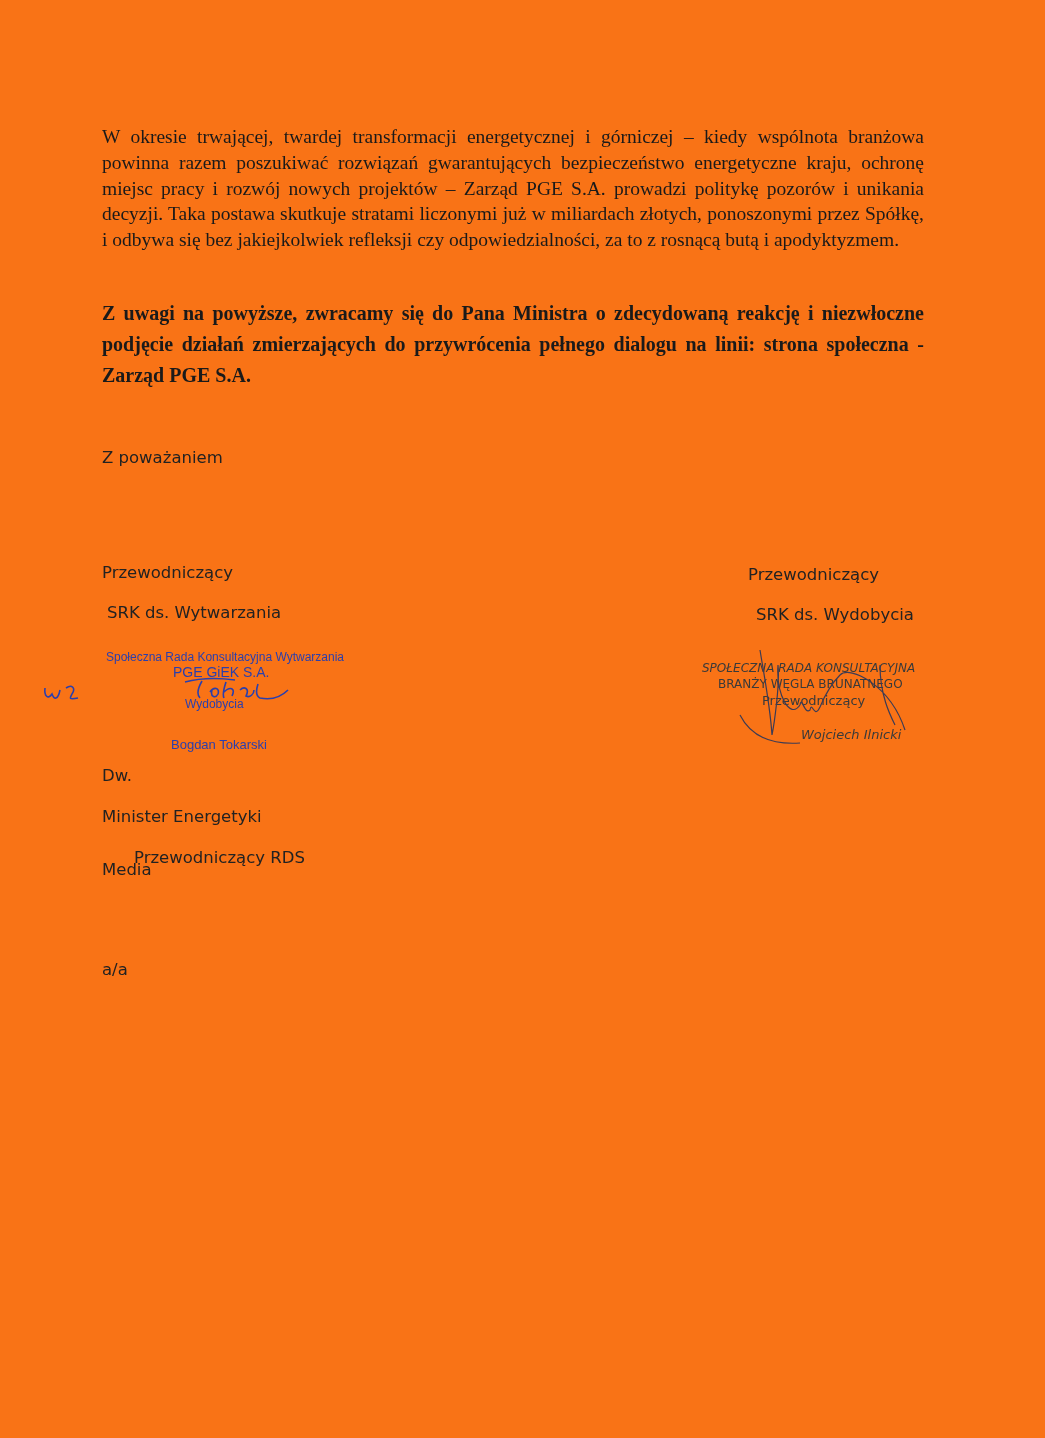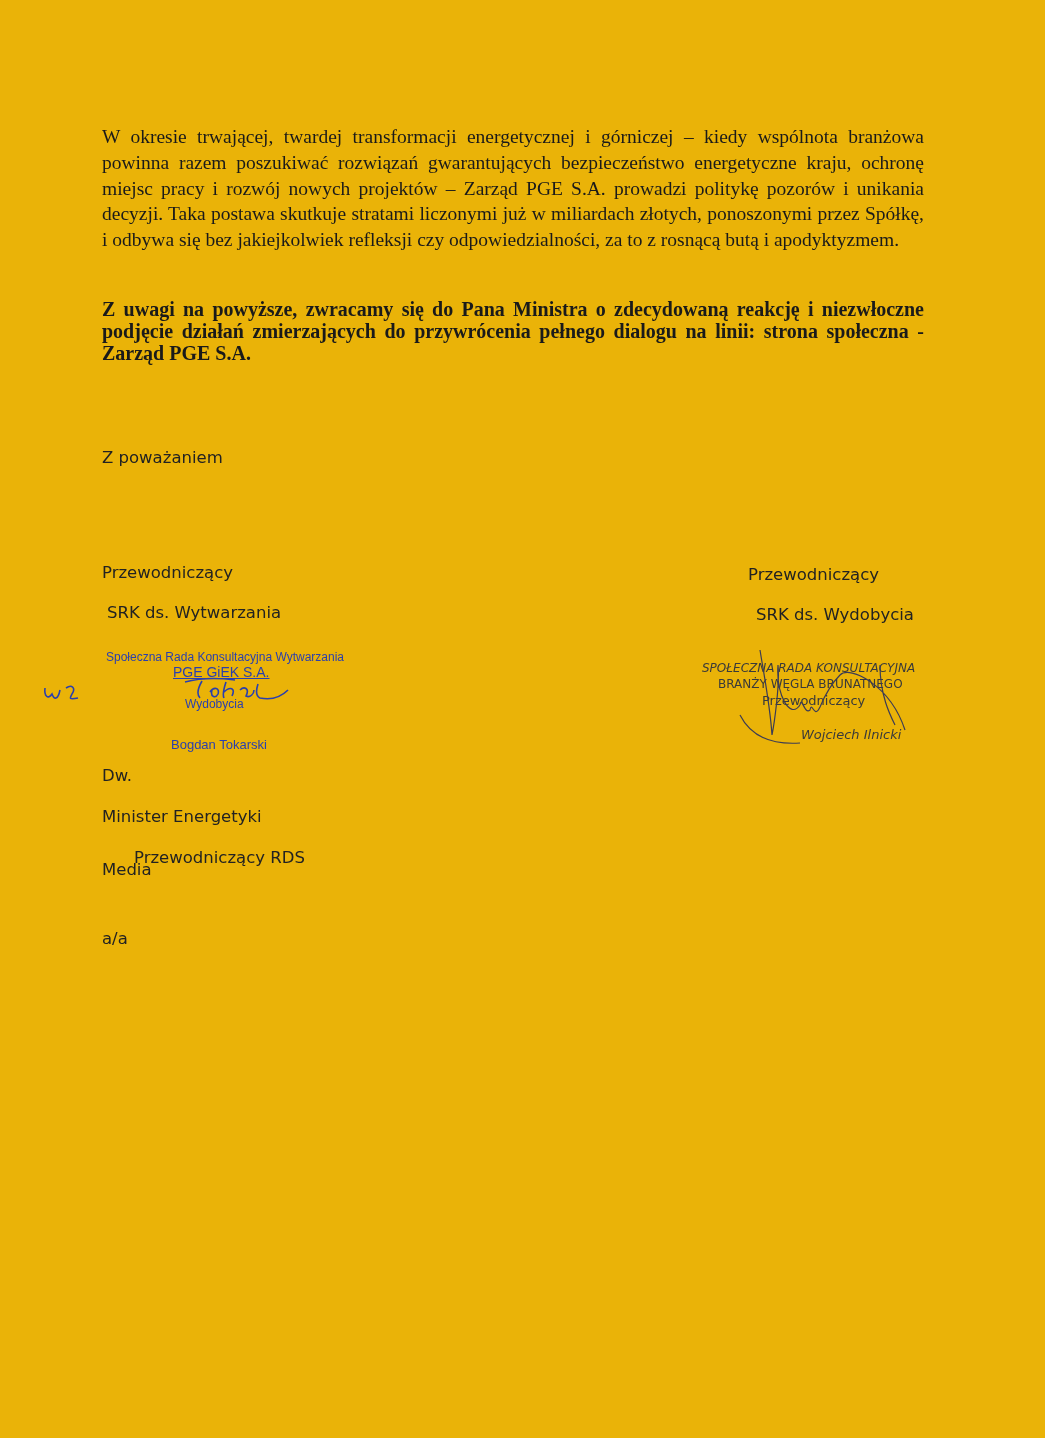--- a/index.html
+++ b/index.html
@@ -1,23 +1,23 @@
 <!DOCTYPE html>
 <html><head>
 <meta charset="utf-8">
 <style>
   html, body { margin:0; padding:0; background:#ffffff; }
   body { width:1045px; height:1438px; position:relative; overflow:hidden; color:#1a1a1a; }
-  .page { position:absolute; left:0; top:0; width:1045px; height:1438px; background:#eab308; }
+  .page { position:absolute; left:0; top:0; width:1045px; height:1438px; background:#f97316; }
   .serif { font-family: "Liberation Serif", "DejaVu Serif", serif; }
   .sans { font-family: "DejaVu Sans", "Liberation Sans", sans-serif; }
   .para { position:absolute; left:102px; width:822px; font-size:19.5px; line-height:25.8px; text-align:justify; }
   .para p { margin:0; }
   #p1 { top:124px; }
-  #p2 { top:298px; font-weight:bold; font-size:20px; line-height:22px; }
+  #p2 { top:298px; font-weight:bold; font-size:20px; line-height:31px; }
   .line { position:absolute; font-size:16.5px; white-space:nowrap; color:#222; }
   .stamp-blue { color:#2a3fae; font-family:"Liberation Sans", sans-serif; position:absolute; white-space:nowrap; }
   .stamp-dark { color:#3a3a3a; font-family:"DejaVu Sans", sans-serif; position:absolute; white-space:nowrap; }
   svg.sig { position:absolute; overflow:visible; }
 </style>
 </head>
 <body>
 
 <div class="page">
 
@@ -28,21 +28,21 @@
   <div class="para serif" id="p2">
     <p>Z uwagi na powyższe, zwracamy się do Pana Ministra o zdecydowaną reakcję i niezwłoczne podjęcie działań zmierzających do przywrócenia pełnego dialogu na linii: strona społeczna - Zarząd PGE S.A.</p>
   </div>
 
   <div class="line sans" style="left:102px; top:440px;margin-top:8px;">Z poważaniem</div>
 
   <div class="line sans" style="left:102px; top:563px;">Przewodniczący</div>
   <div class="line sans" style="left:107px; top:603px;">SRK ds. Wytwarzania</div>
 
   <div class="stamp-blue" style="left:106px; top:650px; font-size:12px;text-align:right;">Społeczna Rada Konsultacyjna Wytwarzania</div>
-  <div class="stamp-blue" style="left:173px; top:664px; font-size:14px;text-decoration:underline;">PGE GiEK S.A.</div>
+  <div class="stamp-blue" style="left:173px; top:664px; font-size:14px;">PGE GiEK S.A.</div>
   <div class="stamp-blue" style="left:185px; top:697px; font-size:12px;">Wydobycia</div>
   <div class="stamp-blue" style="left:171px; top:737px; font-size:13px;">Bogdan Tokarski</div>
 
   <svg class="sig" style="left:180px; top:676px;" width="120" height="26">
     <path d="M5 6 C20 2, 40 2, 55 4 M22 5 C18 12, 16 18, 20 22 M30 16 C34 10, 40 12, 38 18 C36 22, 30 22, 32 14 M46 6 C44 12, 42 18, 44 22 M44 16 C50 10, 56 12, 52 20 M60 14 C64 10, 70 12, 66 20 C70 22, 74 18, 74 14 M78 8 C76 14, 76 20, 80 22 C90 24, 100 22, 108 14" fill="none" stroke="#2a3fae" stroke-width="1.6"></path>
   </svg>
 
   <svg class="sig" style="left:42px; top:680px;" width="50" height="24">
     <path d="M3 8 C2 16, 6 20, 10 14 C12 20, 16 20, 18 10 M24 8 C30 4, 34 8, 30 14 C28 18, 26 20, 36 18" fill="none" stroke="#2a3fae" stroke-width="1.6"></path>
   </svg>
@@ -56,15 +56,15 @@
   <div class="stamp-dark" style="left:782px; top:727px; font-size:13px; font-style:italic;margin-left:19px;">Wojciech Ilnicki</div>
 
   <svg class="sig" style="left:730px; top:645px;" width="200" height="110">
     <path d="M30 5 C34 30, 40 60, 42 90 C44 80, 50 40, 48 20 C46 50, 60 75, 70 60 M70 60 C72 50, 74 70, 80 65 C82 55, 84 75, 90 62 C95 50, 100 40, 110 30 C120 20, 160 40, 175 85 M10 70 C20 90, 40 100, 70 98 M150 20 C150 50, 160 70, 165 80" fill="none" stroke="#3b3b55" stroke-width="1.2"></path>
   </svg>
 
   <div class="line sans" style="left:102px; top:766px;">Dw.</div>
   <div class="line sans" style="left:102px; top:807px;">Minister Energetyki</div>
   <div class="line sans" style="left:102px; top:848px;margin-left:32px;">Przewodniczący RDS</div>
   <div class="line sans" style="left:102px; top:860px;">Media</div>
-  <div class="line sans" style="left:102px; top:929px;text-align:right;">a/a</div>
+  <div class="line sans" style="left:102px; top:960px;text-align:right;">a/a</div>
 
 </div>
 
 </body></html>

